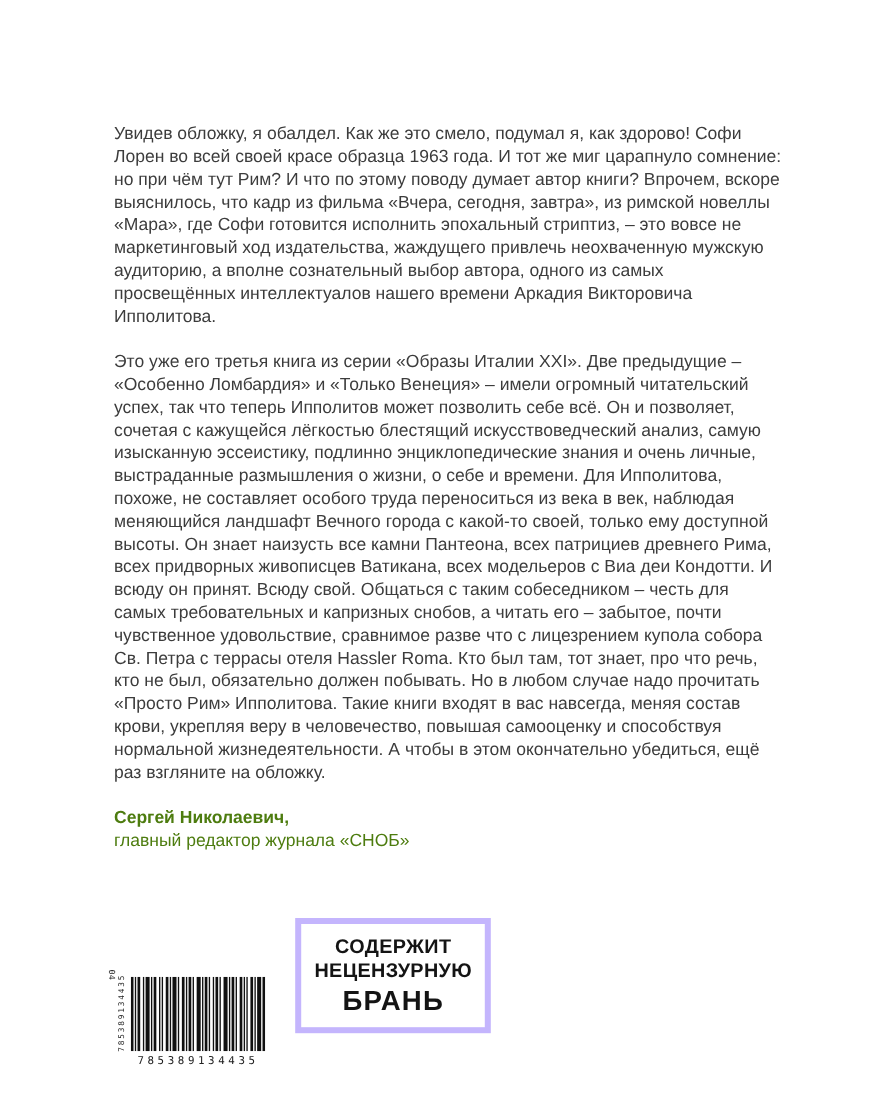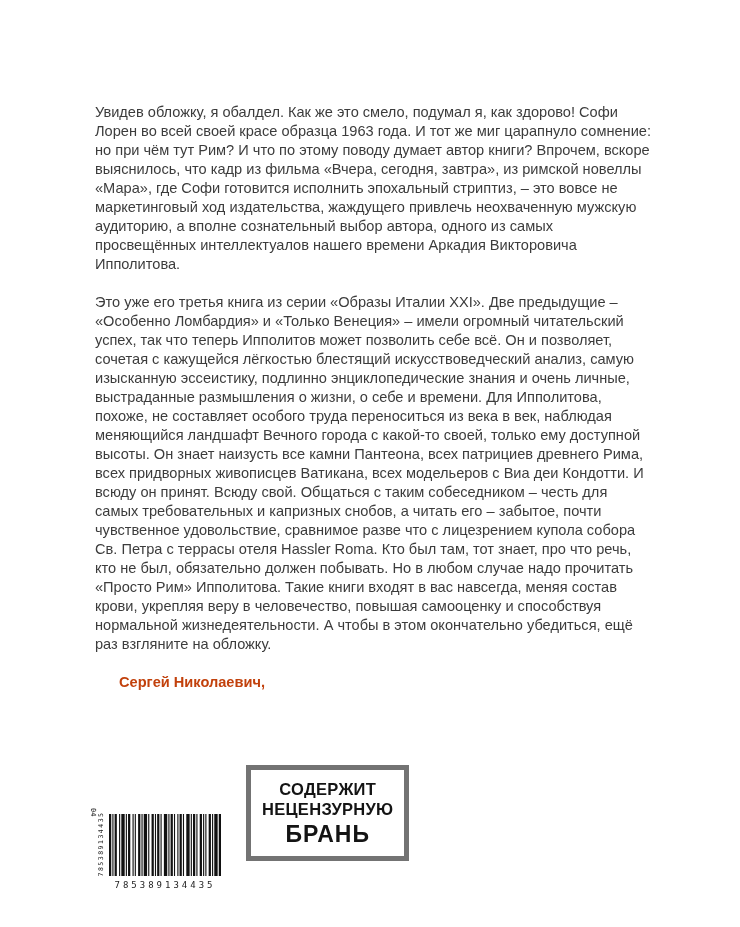--- a/index.html
+++ b/index.html
@@ -20,25 +20,24 @@
     top: 103px;
     width: 556px;
     color: #3c3c3c;
     font-size: 14.6px;
     line-height: 19px;
     text-align: left;
   }
   .blurb p { margin-bottom: 19px; }
 
   .signature {
-    color: #c2410c;
+    color: #4d7c0f;
     font-size: 14.6px;
     line-height: 19px;
     margin-top: 7px;
-    margin-left: 24px;
   }
   .signature .sig-name { font-weight: bold; }
 
   .barcode-block {
     position: absolute;
     left: 95px;
     top: 810px;
     width: 132px;
     height: 92px;
   }
@@ -83,21 +82,21 @@
     font-size: 7px;
     color: #222;
     transform: rotate(90deg);
     transform-origin: left top;
   }
 
   .profanity-badge {
     position: absolute;
     left: 246px;
     top: 765px;
-    border: 5px solid #737373;
+    border: 5px solid #c4b5fd;
     padding: 9px 11px 7px 11px;
     color: #141414;
     text-align: center;
     background: #ffffff;
   }
   .profanity-badge .badge-line {
     font-weight: bold;
     font-size: 16.5px;
     line-height: 20px;
     letter-spacing: 0.3px;
@@ -114,20 +113,21 @@
 </head>
 <body>
 
 <div class="page">
 
   <div class="blurb">
     <p>Увидев обложку, я обалдел. Как же это смело, подумал я, как здорово! Софи Лорен во всей своей красе образца 1963 года. И тот же миг царапнуло сомнение: но при чём тут Рим? И что по этому поводу думает автор книги? Впрочем, вскоре выяснилось, что кадр из фильма «Вчера, сегодня, завтра», из римской новеллы «Мара», где Софи готовится исполнить эпохальный стриптиз, – это вовсе не маркетинговый ход издательства, жаждущего привлечь неохваченную мужскую аудиторию, а вполне сознательный выбор автора, одного из самых просвещённых интеллектуалов нашего времени Аркадия Викторовича Ипполитова.</p>
     <p>Это уже его третья книга из серии «Образы Италии XXI». Две предыдущие – «Особенно Ломбардия» и «Только Венеция» – имели огромный читательский успех, так что теперь Ипполитов может позволить себе всё. Он и позволяет, сочетая с кажущейся лёгкостью блестящий искусствоведческий анализ, самую изысканную эссеистику, подлинно энциклопедические знания и очень личные, выстраданные размышления о жизни, о себе и времени. Для Ипполитова, похоже, не составляет особого труда переноситься из века в век, наблюдая меняющийся ландшафт Вечного города с какой-то своей, только ему доступной высоты. Он знает наизусть все камни Пантеона, всех патрициев древнего Рима, всех придворных живописцев Ватикана, всех модельеров с Виа деи Кондотти. И всюду он принят. Всюду свой. Общаться с таким собеседником – честь для самых требовательных и капризных снобов, а читать его – забытое, почти чувственное удовольствие, сравнимое разве что с лицезрением купола собора Св. Петра с террасы отеля Hassler Roma. Кто был там, тот знает, про что речь, кто не был, обязательно должен побывать. Но в любом случае надо прочитать «Просто Рим» Ипполитова. Такие книги входят в вас навсегда, меняя состав крови, укрепляя веру в человечество, повышая самооценку и способствуя нормальной жизнедеятельности. А чтобы в этом окончательно убедиться, ещё раз взгляните на обложку.</p>
     <div class="signature">
       <div class="sig-name">Сергей Николаевич,</div>
+      <div class="sig-title">главный редактор журнала «СНОБ»</div>
     </div>
   </div>
 
   <div class="barcode-block">
     <div class="barcode-corner">04</div>
     <div class="barcode-side">785389134435</div>
     <div class="barcode-bars">
       <svg viewBox="0 0 100 50" preserveAspectRatio="none" aria-hidden="true">
         <rect x="0" y="0" width="2" height="50" fill="#111"></rect>
         <rect x="3" y="0" width="1" height="50" fill="#111"></rect>

